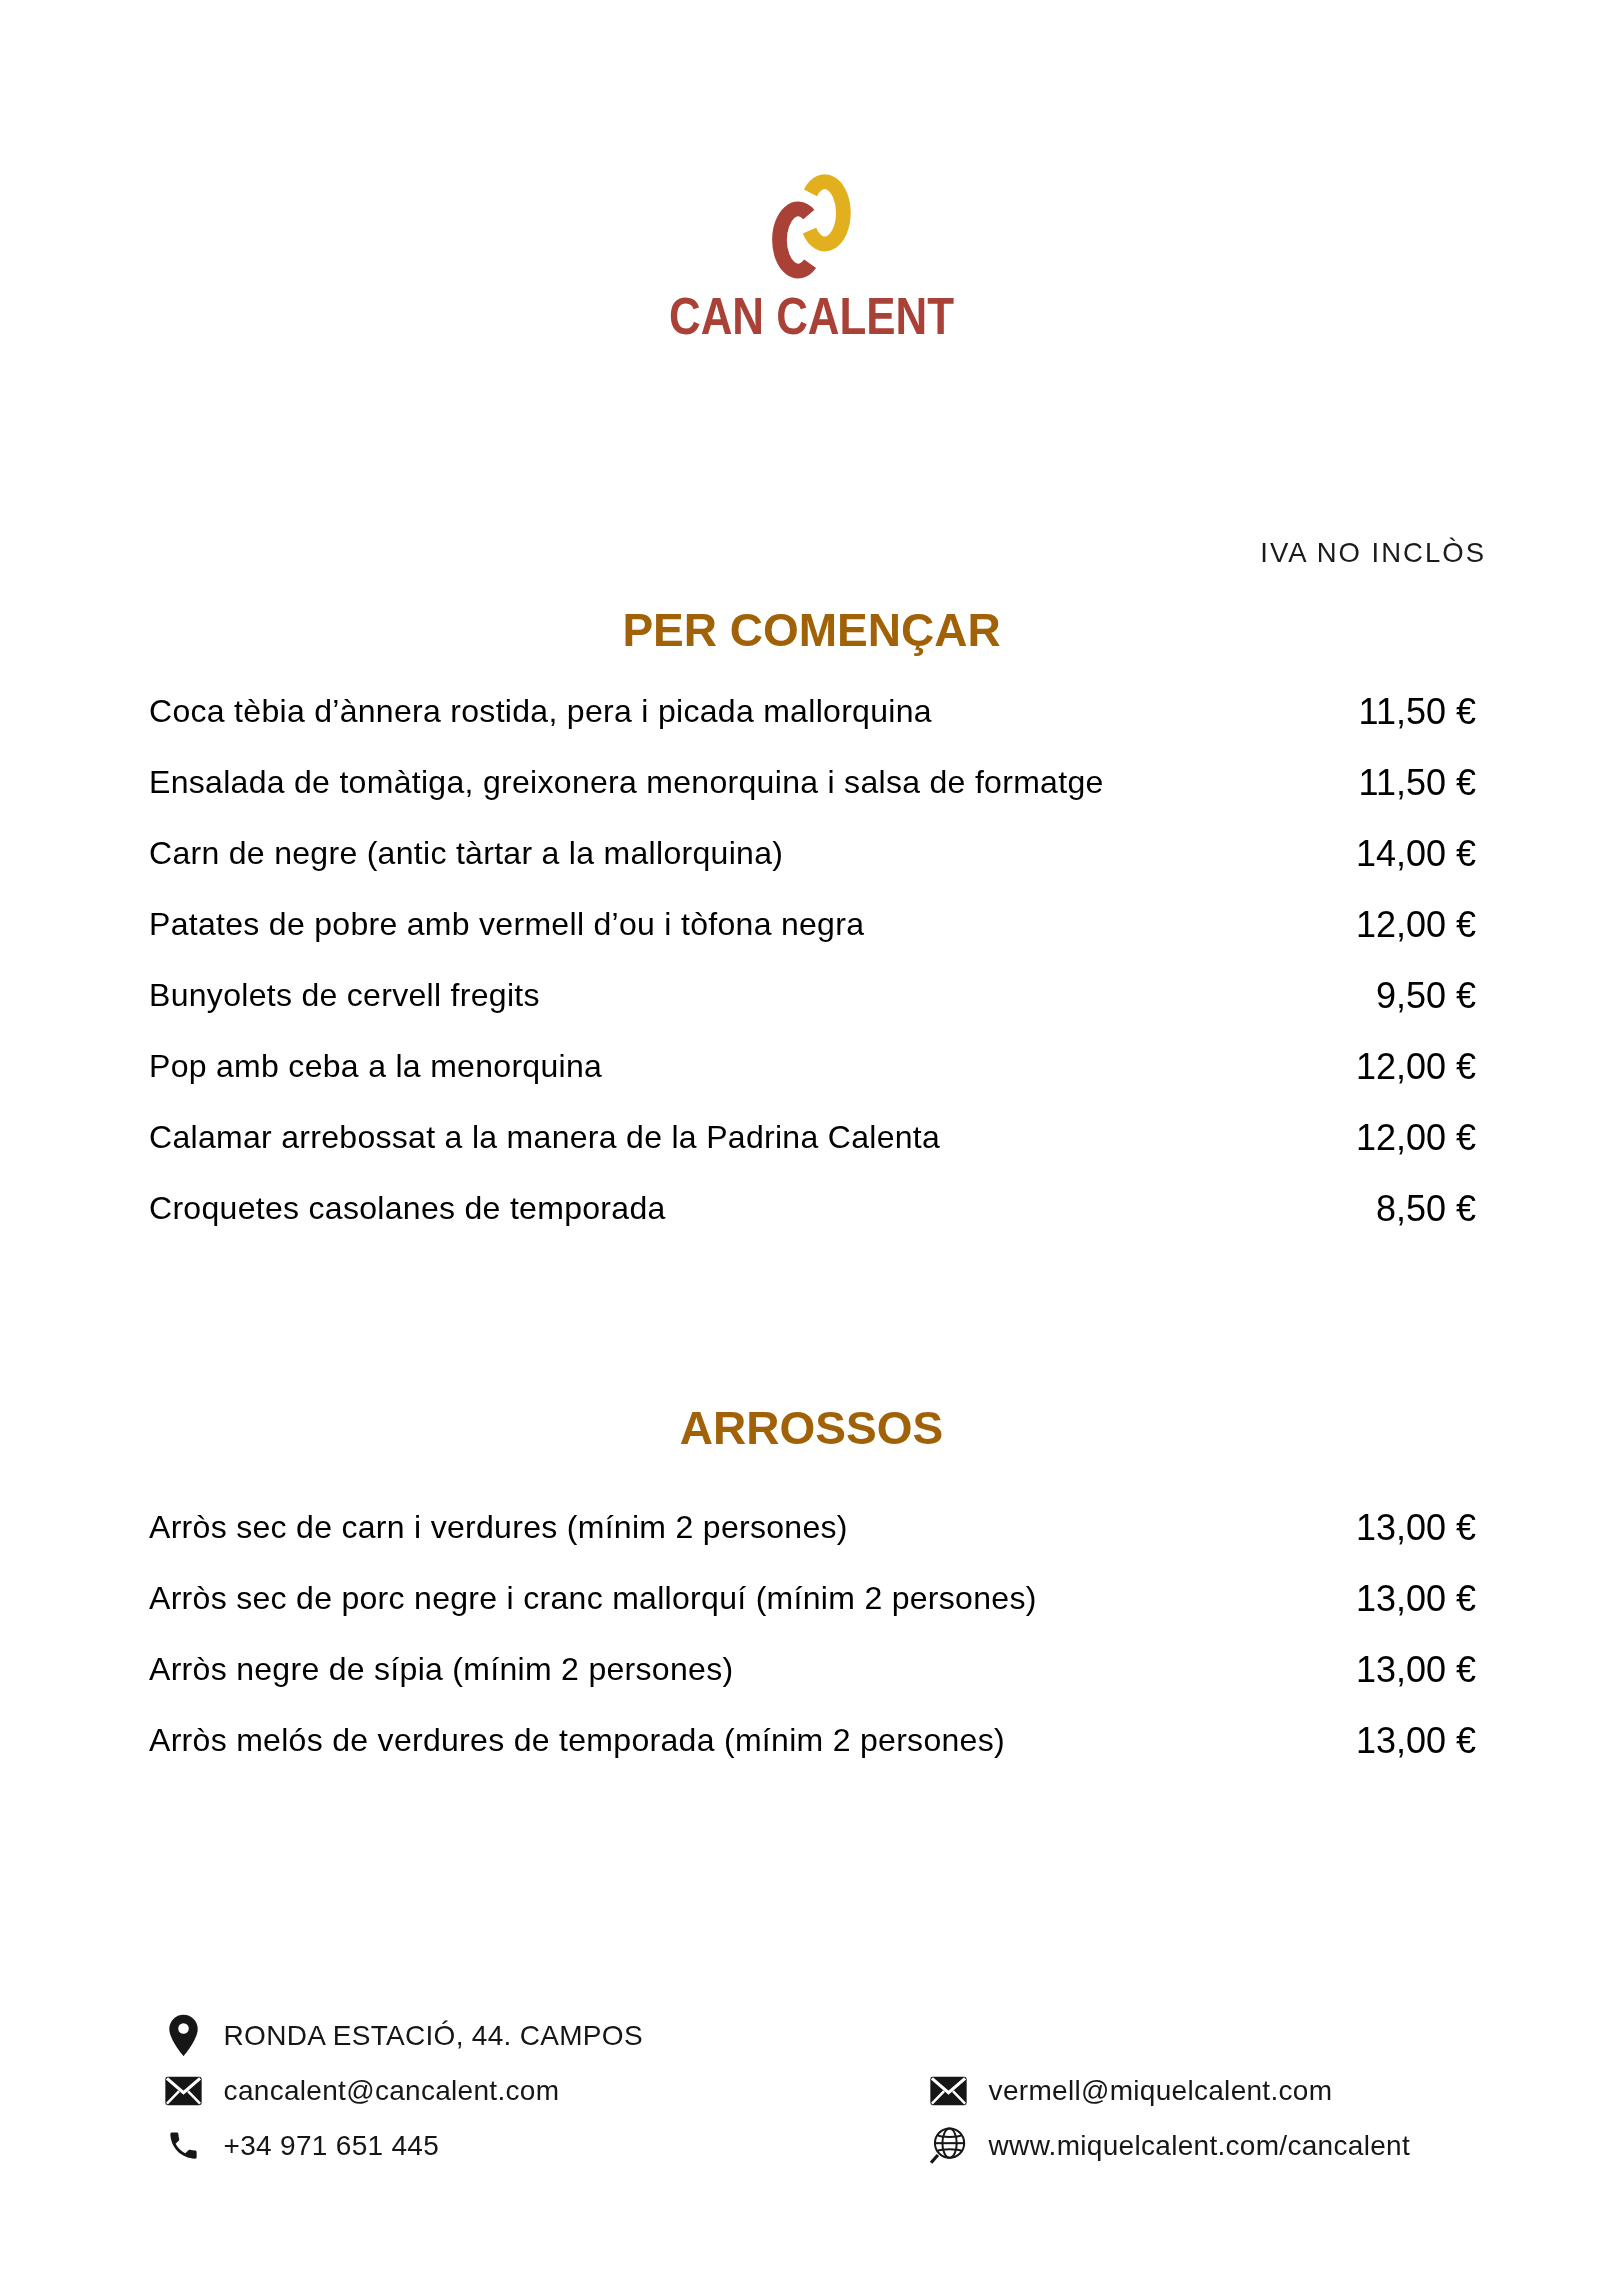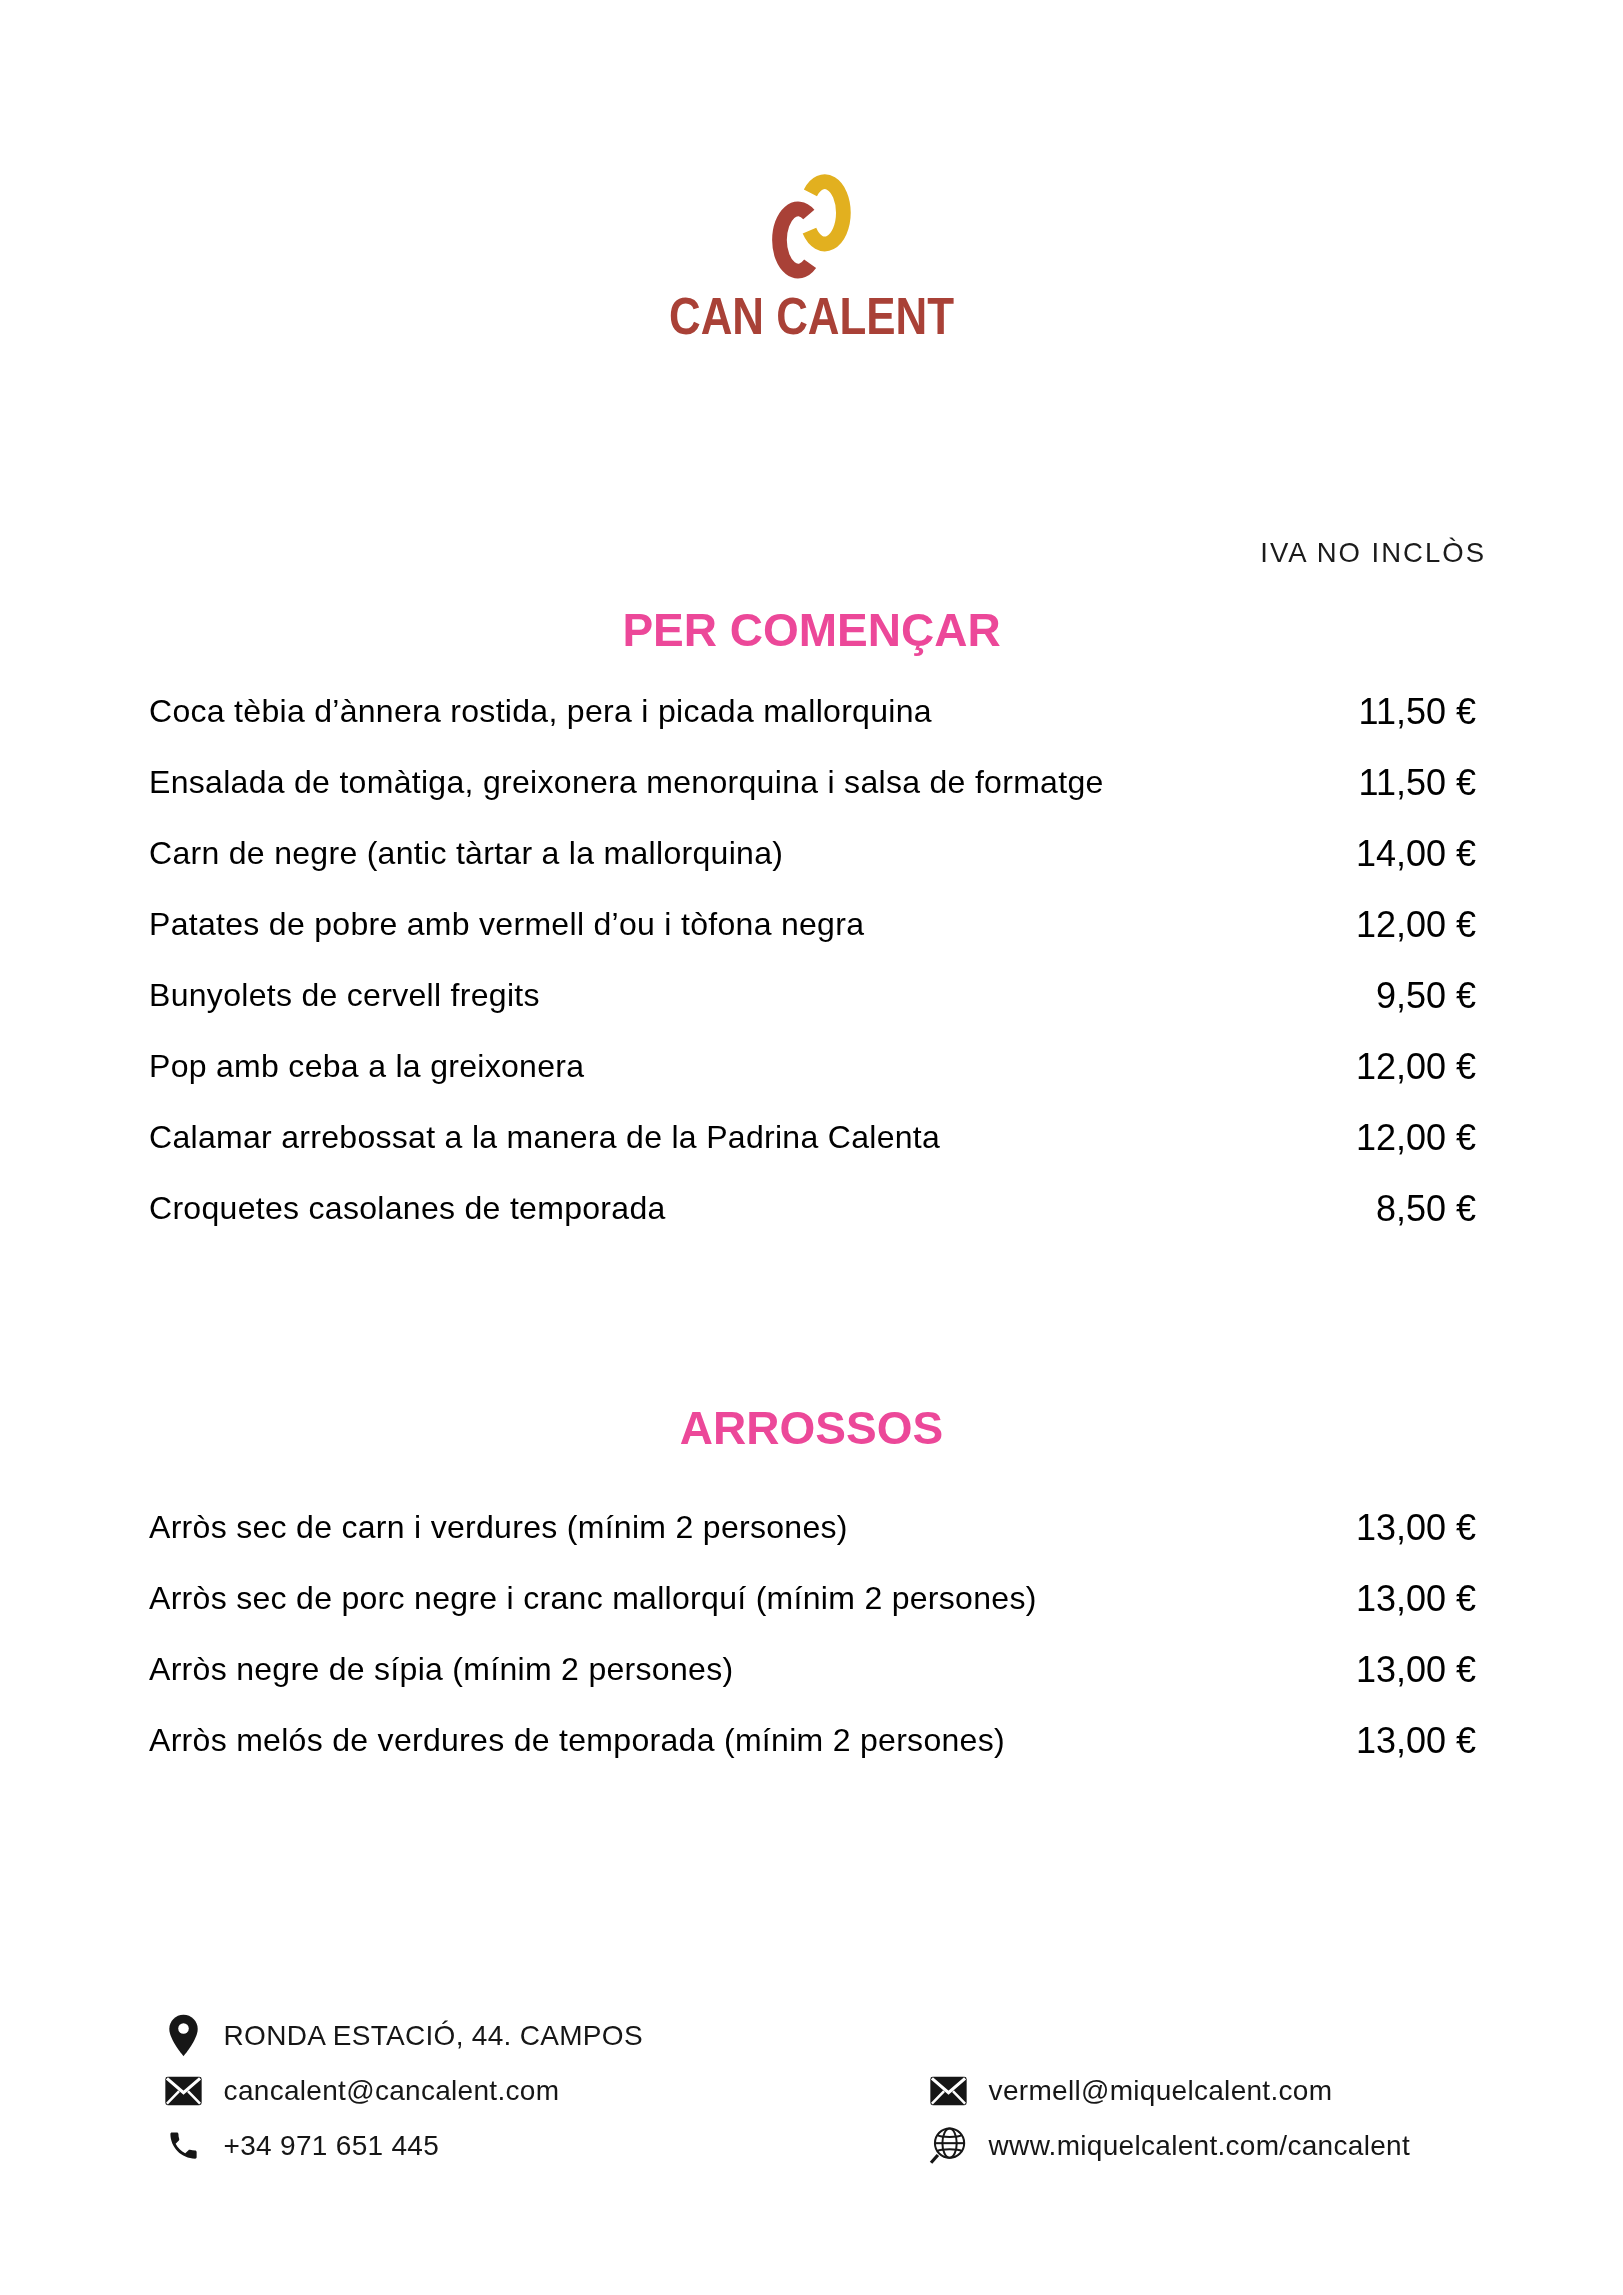--- a/index.html
+++ b/index.html
@@ -44,21 +44,21 @@
   
   .section-title {
     position: absolute;
     left: 0;
     width: 100%;
     text-align: center;
     font-size: 46px;
     font-weight: 800;
     letter-spacing: 0px;
     line-height: 1;
-    color: #ec4899;
+    color: #a16207;
     margin: 0;
   }
   .title-1 { top: 607px; }
   .title-2 { top: 1405px; }
 
   
   .menu-list {
     position: absolute;
     left: 149px;
     width: 1327px;
@@ -139,21 +139,21 @@
   </div>
   <div class="menu-row">
     <span class="item-name">Patates de pobre amb vermell d’ou i tòfona negra</span>
     <span class="item-price">12,00 €</span>
   </div>
   <div class="menu-row">
     <span class="item-name">Bunyolets de cervell fregits</span>
     <span class="item-price">9,50 €</span>
   </div>
   <div class="menu-row">
-    <span class="item-name">Pop amb ceba a la greixonera</span>
+    <span class="item-name">Pop amb ceba a la menorquina</span>
     <span class="item-price">12,00 €</span>
   </div>
   <div class="menu-row">
     <span class="item-name">Calamar arrebossat a la manera de la Padrina Calenta</span>
     <span class="item-price">12,00 €</span>
   </div>
   <div class="menu-row">
     <span class="item-name">Croquetes casolanes de temporada</span>
     <span class="item-price">8,50 €</span>
   </div>

